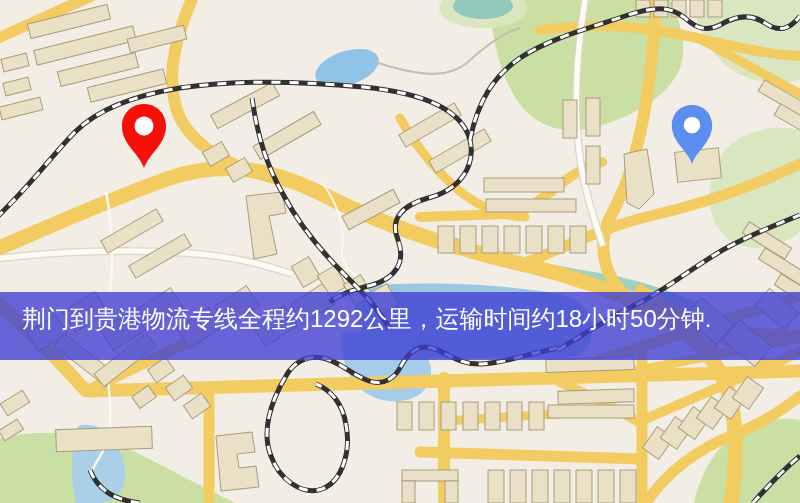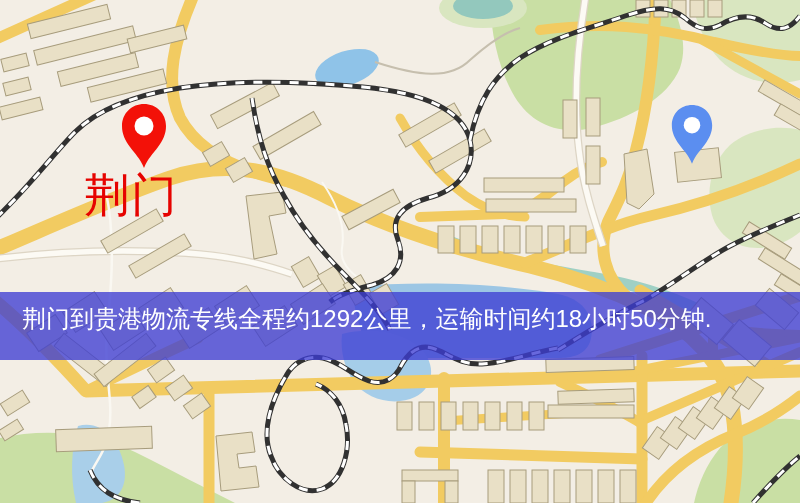--- a/index.html
+++ b/index.html
@@ -219,21 +219,20 @@
       <path class="rwd" d="M558,350 C590,330 620,312 645,300 C672,285 700,262 730,246 C755,233 780,223 800,215"></path>
       <path class="rwc" d="M753,503 C768,486 784,469 800,456"></path>
       <path class="rwd" d="M753,503 C768,486 784,469 800,456"></path>
     </g>
   </svg>
 
   <svg class="pin pin-origin" viewBox="-24 -68 48 68">
     <path d="M0,0 C-4,-10 -9,-14 -14,-21 C-19,-28 -22,-34 -22,-42 C-22,-55 -12,-64 0,-64 C12,-64 22,-55 22,-42 C22,-34 19,-28 14,-21 C9,-14 4,-10 0,0 Z" fill="#f31108"></path>
     <circle cx="0" cy="-42" r="9.5" fill="#ffffff"></circle>
   </svg>
-  <div class="place-label label-origin">荆门</div>
 
   <svg class="pin pin-dest" viewBox="-24 -68 48 68">
     <path d="M0,0 C-4,-10 -9,-14 -14,-21 C-19,-28 -22,-34 -22,-42 C-22,-55 -12,-64 0,-64 C12,-64 22,-55 22,-42 C22,-34 19,-28 14,-21 C9,-14 4,-10 0,0 Z" fill="#5b8ef0"></path>
     <circle cx="0" cy="-42" r="9" fill="#ffffff"></circle>
   </svg>
 
   <div class="banner">
     <span>荆门到贵港物流专线全程约1292公里，运输时间约18小时50分钟.</span>
   </div>
 

